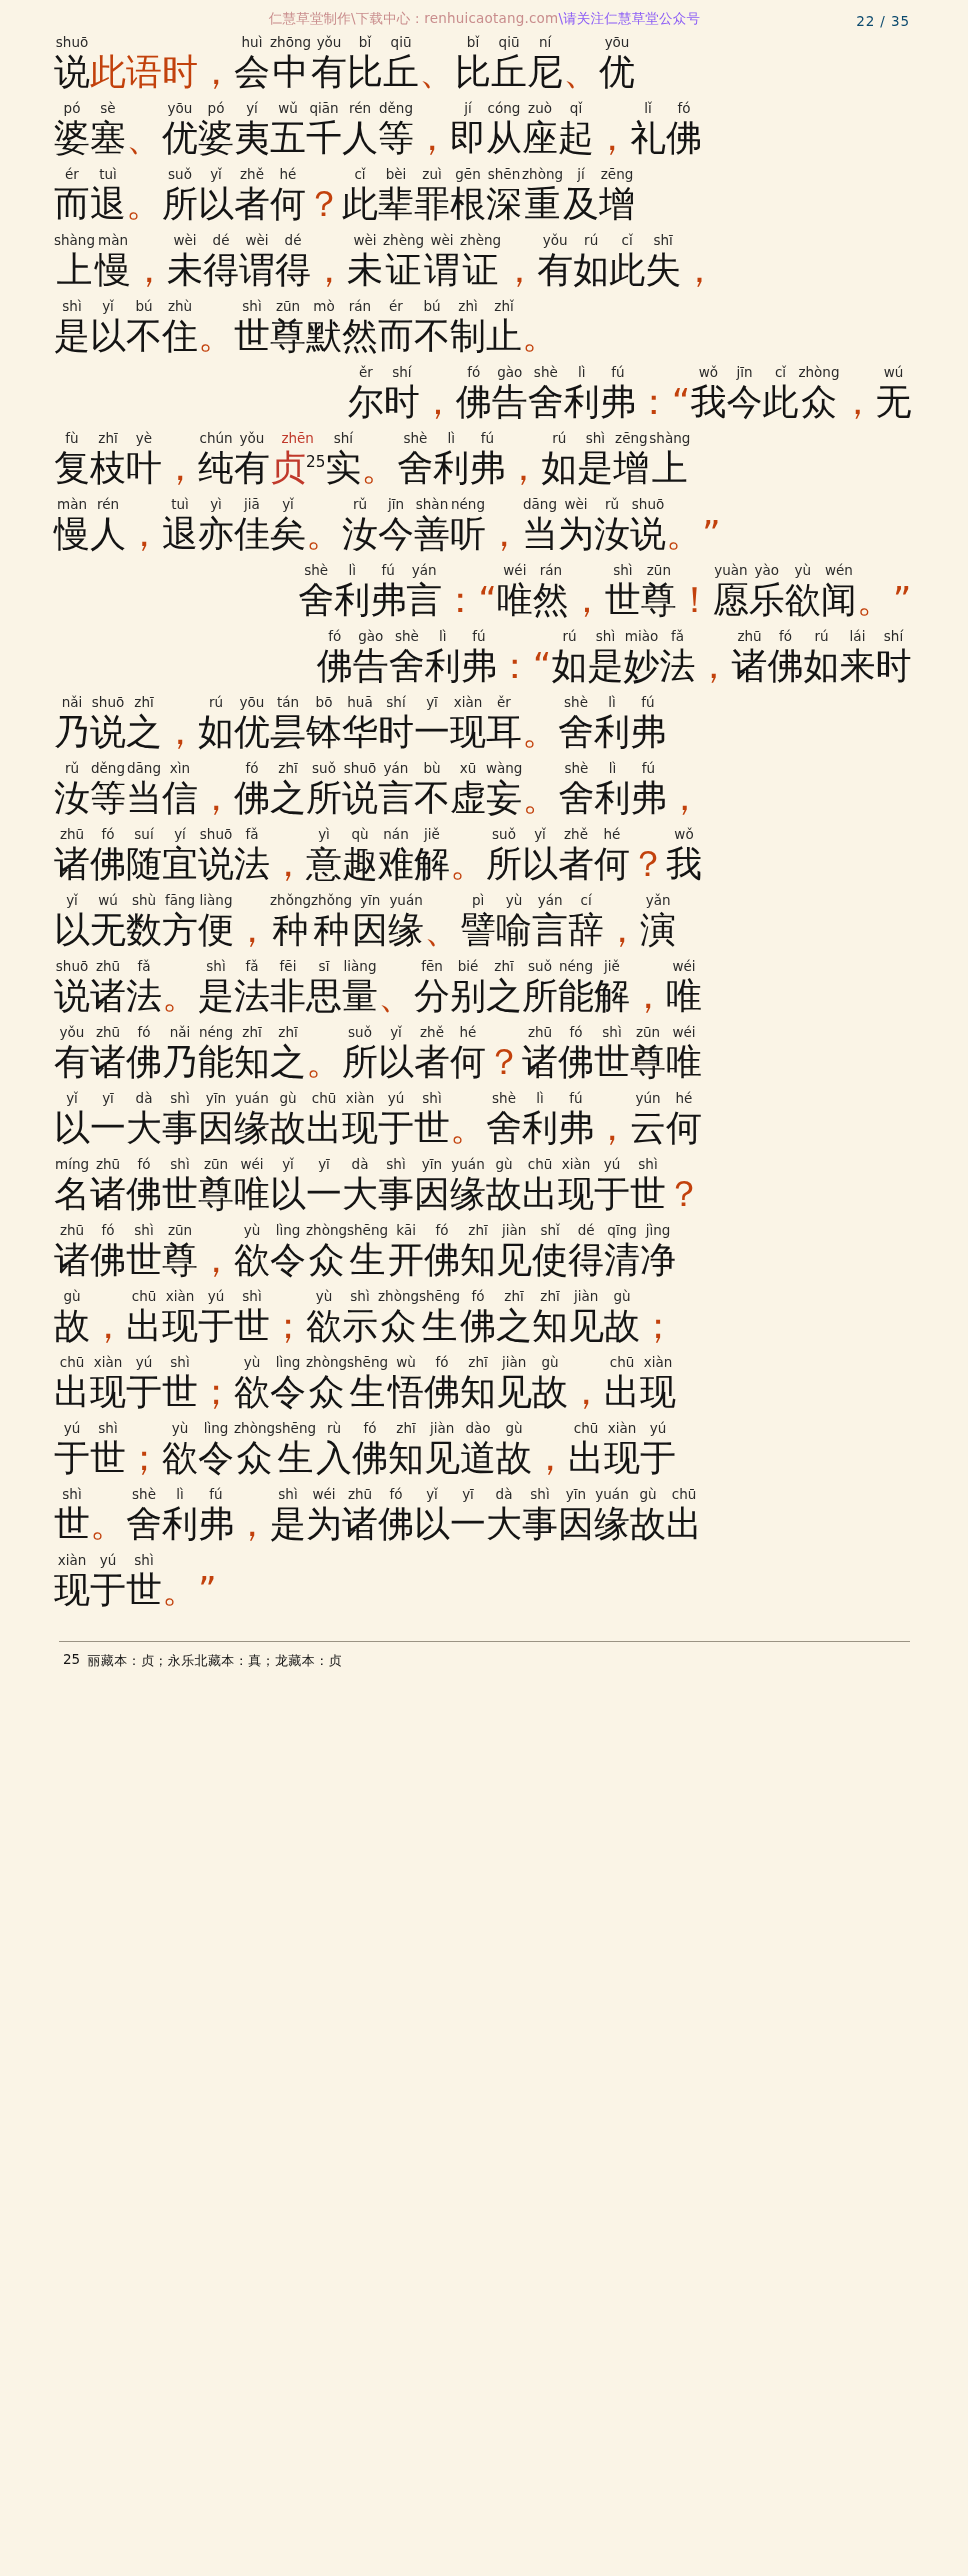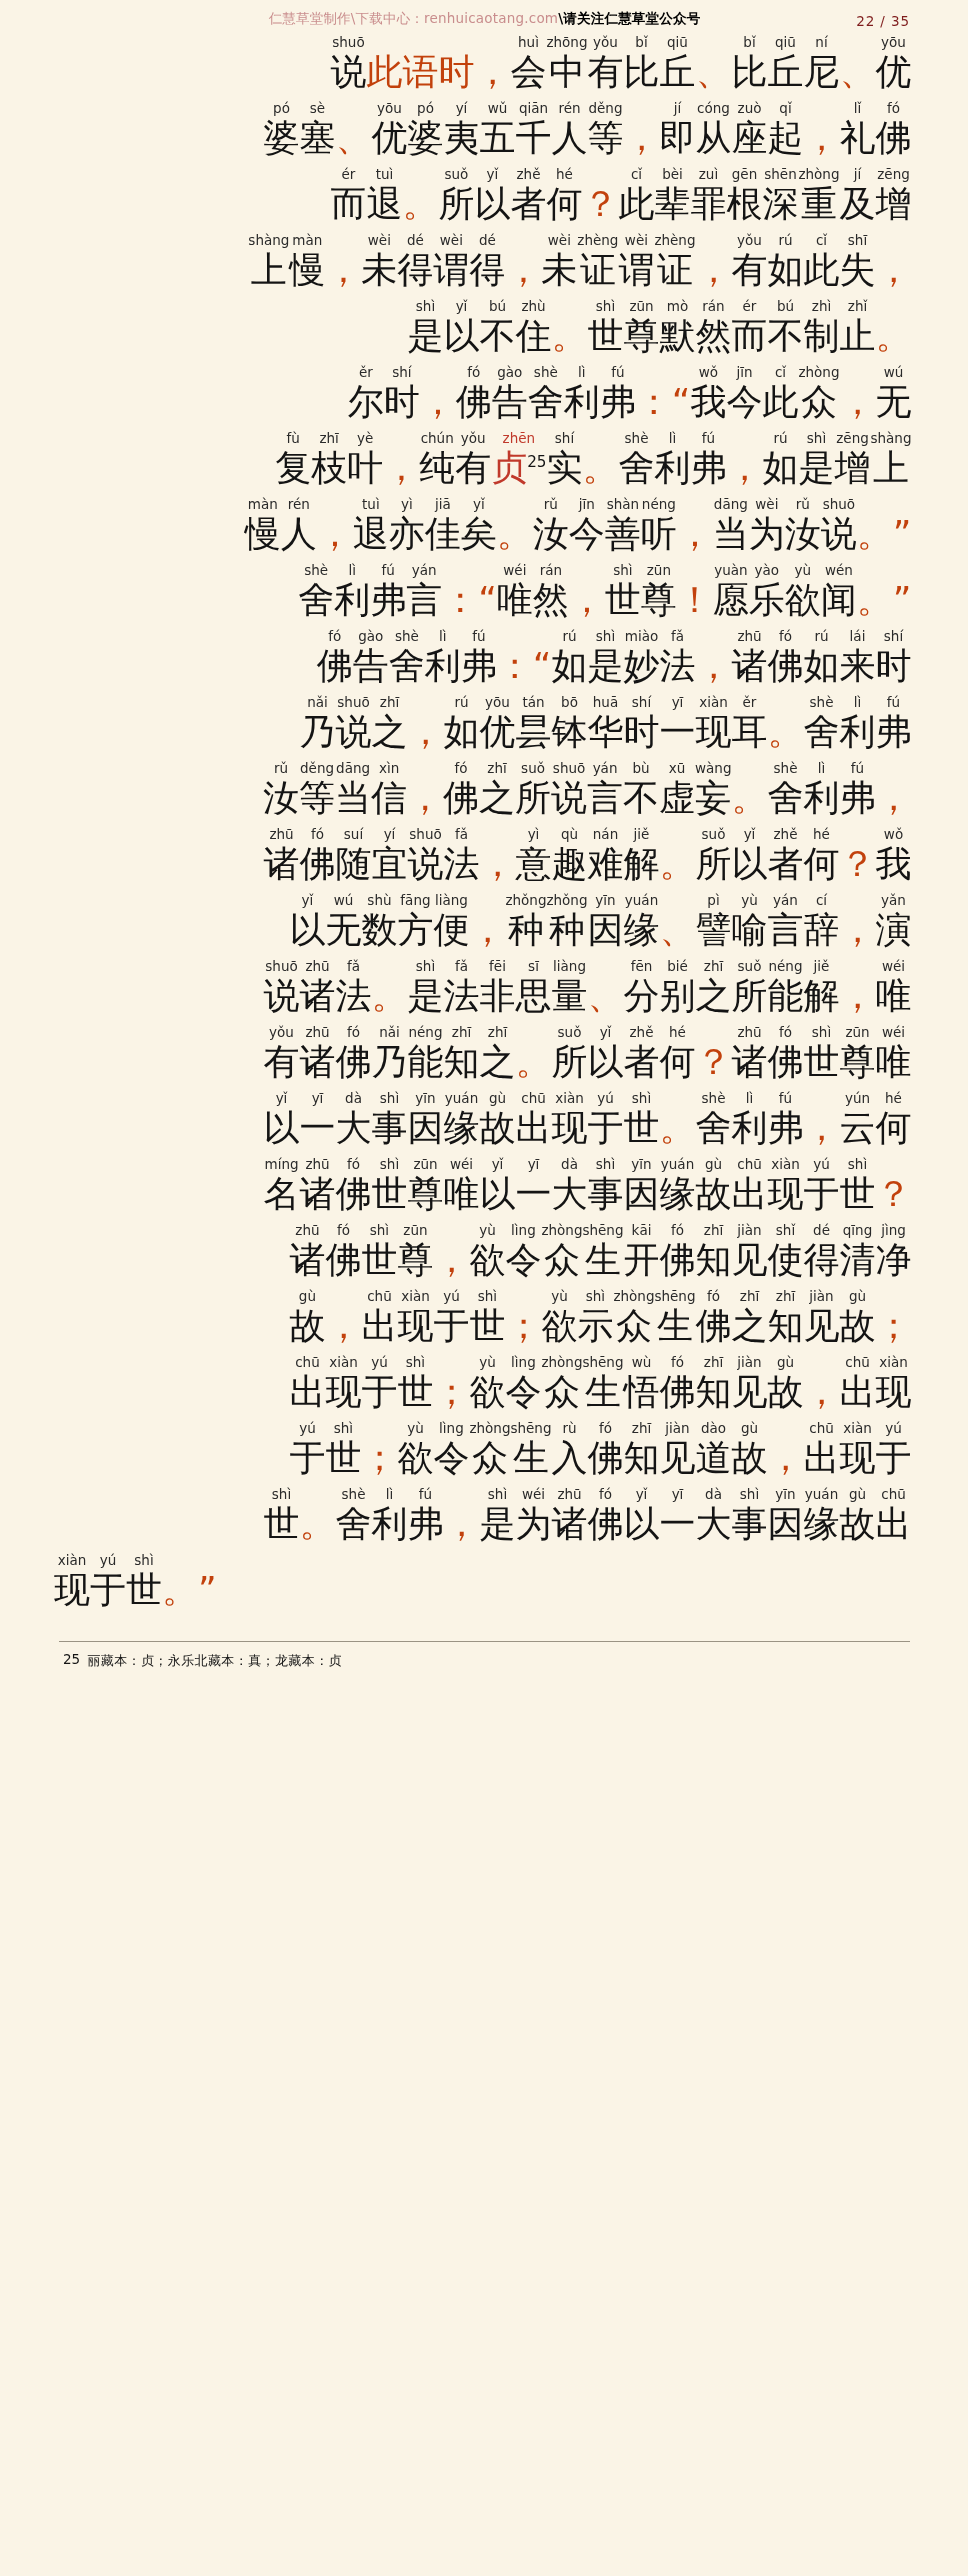--- a/index.html
+++ b/index.html
@@ -34,45 +34,44 @@
     height: 30.5px;
     box-sizing: border-box;
   }
   .header-center {
     font-size: 13.5px;
     color: #c98d8d;
     letter-spacing: 0.2px;
     white-space: nowrap;
   }
   .header-center .gray {
-    color: #000000;
-    font-weight: bold;
+    color: #8b5cf6;
   }
   .header-page {
     position: absolute;
     right: 32px;
     top: 12.6px;
     font-size: 13.5px;
-    color: #7f1d1d;
+    color: #0c4a6e;
     letter-spacing: 0.9px;
   }
 
   
   .sutra {
     padding: 3.6px 30.5px 0 27px;
   }
   .line {
     display: flex;
     align-items: flex-end;
     justify-content: flex-start;
     margin-bottom: 8px;
     min-height: 56px;
   }
   .line.center {
-    justify-content: flex-end;
+    justify-content: flex-start;
   }
   .line.right {
     justify-content: flex-end;
   }
 
   
   .u {
     display: inline-flex;
     flex-direction: column;
     align-items: center;

